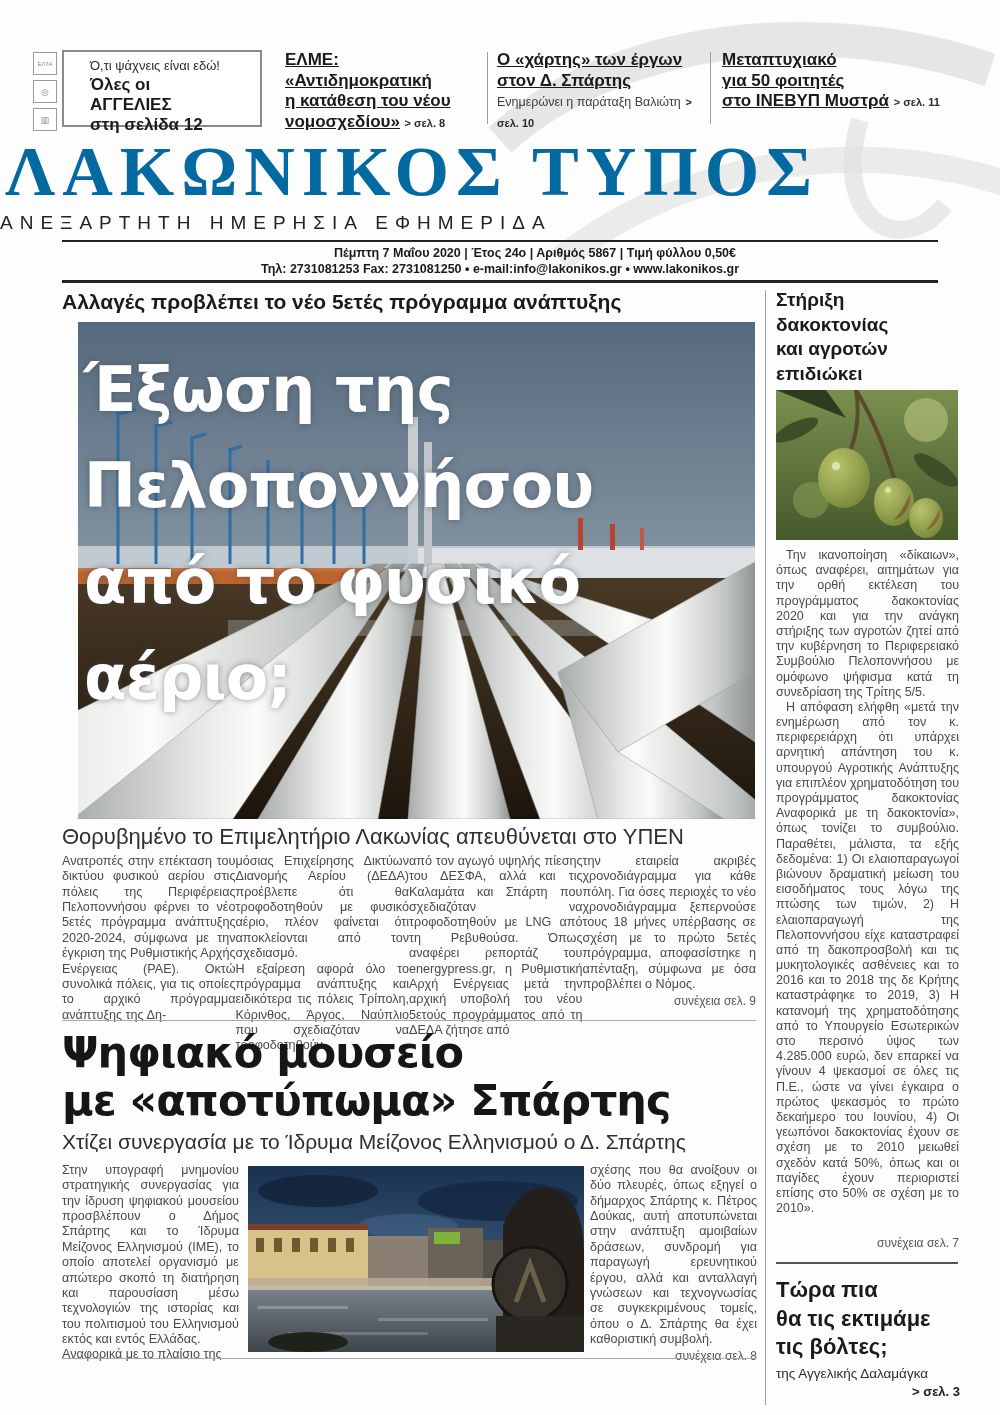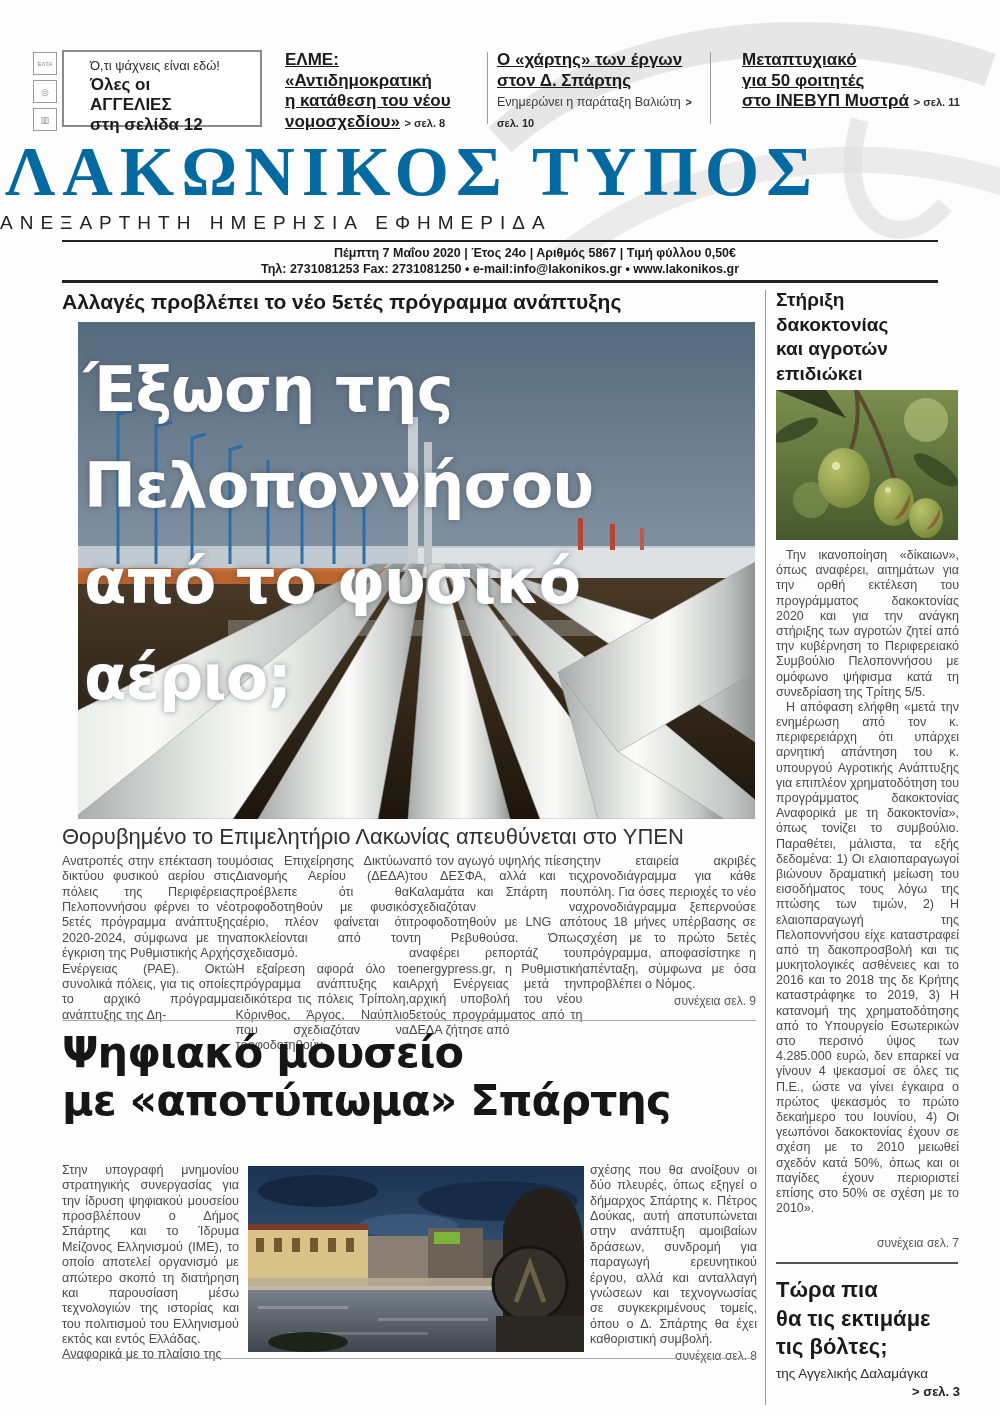--- a/index.html
+++ b/index.html
@@ -16,21 +16,21 @@
          padding:6px 26px;box-sizing:border-box;background:#fff;}
   .adbox .l1{font-size:13px;color:#2b2b2b;}
   .adbox .l2{font-size:17px;font-weight:bold;margin-top:2px;}
   .adbox .l3{font-size:17px;font-weight:bold;}
   .teaser{z-index:2;font-size:17px;line-height:1.22;}
   .teaser .t{font-weight:bold;white-space:pre-line;text-decoration:underline;}
   .teaser .pg{font-weight:bold;font-size:11px;color:#2b2b2b;}
   .teaser .sub{font-size:12.5px;color:#3c3c3c;}
   .t1{left:285px;top:50px;width:200px;}
   .t2{left:497px;top:50px;width:205px;}
-  .t3{left:742px;top:50px;width:238px;}
+  .t3{left:722px;top:50px;width:238px;}
   .vr{width:1px;background:#9c9c9c;z-index:2;}
   
   .mast-title{left:0;top:132px;width:824px;text-align:center;z-index:2;
       font-family:"Liberation Serif",serif;font-weight:bold;font-size:70px;letter-spacing:7px;
       white-space:nowrap;color:#0369a1;}
   .mast-sub{left:0;top:212px;width:792px;z-index:2;
       font-size:19px;letter-spacing:7px;color:#222;}
   .rule{background:#222;z-index:2;}
   .dateline{left:0;top:246px;width:1000px;text-align:center;font-weight:bold;font-size:12.5px;z-index:2;margin-left:35px;}
   .contact{left:0;top:262px;width:1000px;text-align:center;font-weight:bold;font-size:12.5px;z-index:2;}
@@ -196,20 +196,21 @@
     <div>
       <div class="bcol">την εταιρεία ακριβές χρονοδιάγραμμα για κάθε πόλη. Για όσες περιοχές το νέο χρονοδιάγραμμα ξεπερνούσε τους 18 μήνες υπέρβασης σε σχέση με το πρώτο 5ετές πρόγραμμα, αποφασίστηκε η απένταξη, σύμφωνα με όσα προβλέπει ο Νόμος.</div>
       <div class="cont">συνέχεια σελ. 9</div>
     </div>
   </div>
 
   <div class="abs hr-gray" style="left:62px;top:1020px;width:694px;"></div>
 
   <div class="abs mus-headline">Ψηφιακό μουσείο
 με «αποτύπωμα» Σπάρτης</div>
+  <div class="abs mus-subhead">Χτίζει συνεργασία με το Ίδρυμα Μείζονος Ελληνισμού ο Δ. Σπάρτης</div>
 
   <div class="abs mus-left bcol">  Στην υπογραφή μνημονίου στρατηγικής συνεργασίας για την ίδρυση ψηφιακού μουσείου προσβλέπουν ο Δήμος Σπάρτης και το Ίδρυμα Μείζονος Ελληνισμού (ΙΜΕ), το οποίο αποτελεί οργανισμό με απώτερο σκοπό τη διατήρηση και παρουσίαση μέσω τεχνολογιών της ιστορίας και του πολιτισμού του Ελληνισμού εκτός και εντός Ελλάδας.
   Αναφορικά με το πλαίσιο της</div>
 
   <div class="abs musphoto">
     <svg width="336" height="186" viewBox="0 0 336 186">
       <defs>
         <linearGradient id="dusk" x1="0" y1="0" x2="0" y2="1">
           <stop offset="0" stop-color="#1b3252"></stop>
             <stop offset="1" stop-color="#3d5a7a"></stop>

